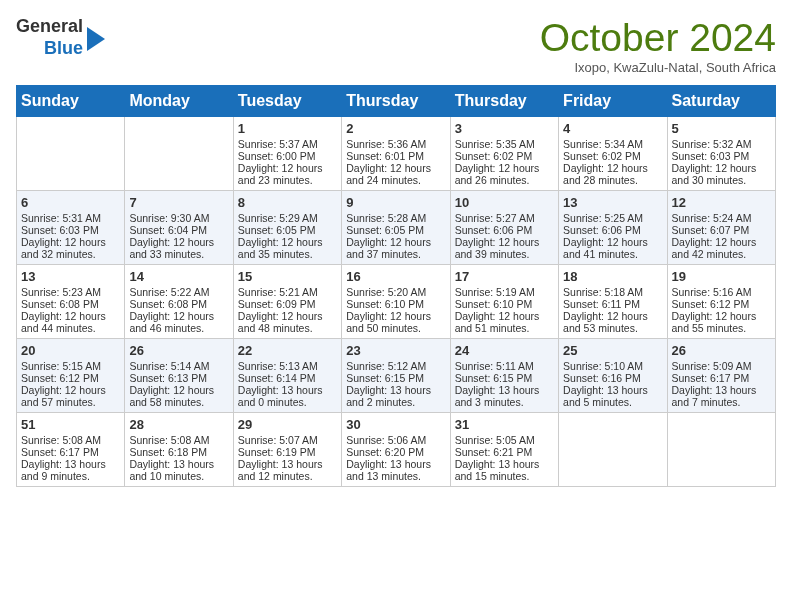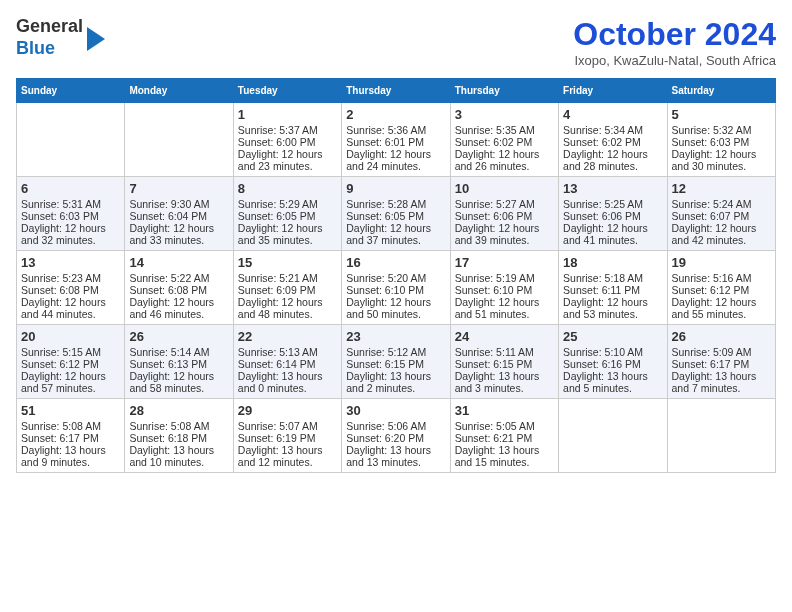--- a/index.html
+++ b/index.html
@@ -12,46 +12,47 @@
     }
     .header {
       display: flex;
       justify-content: space-between;
       align-items: flex-start;
       margin-bottom: 10px;
     }
     .logo {
       display: flex;
       align-items: center;
+      text-align: right;
     }
     .logo-text {
       font-size: 18px;
       font-weight: bold;
       line-height: 1.2;
     }
     .logo-text .general { color: #333; }
     .logo-text .blue { color: #1a6fba; }
     .logo-arrow {
       width: 0; height: 0;
       border-top: 12px solid transparent;
       border-bottom: 12px solid transparent;
       border-left: 18px solid #1a6fba;
       margin-left: 4px;
       margin-top: 2px;
     }
     .title-block { text-align: right; }
-    .title-block h1 { font-size: 32px; font-weight: bold; color: #1d4ed8; }
+    .title-block h1 { font-size: 39px; font-weight: normal; color: #4d7c0f; }
     .title-block h2 { font-size: 13px; font-weight: normal; color: #555; }
 
     .calendar { width: 100%; border-collapse: collapse; }
     .calendar thead th {
       background: #1a6fba;
       color: #fff;
       padding: 6px 4px;
-      font-size: 10px;
+      font-size: 16px;
       font-weight: bold;
       text-align: left;
       border: 1px solid #1a6fba;
     }
     .calendar tbody td {
       vertical-align: top;
       border: 1px solid #ccc;
       padding: 4px 4px;
       font-size: 10.5px;
       color: #333;

